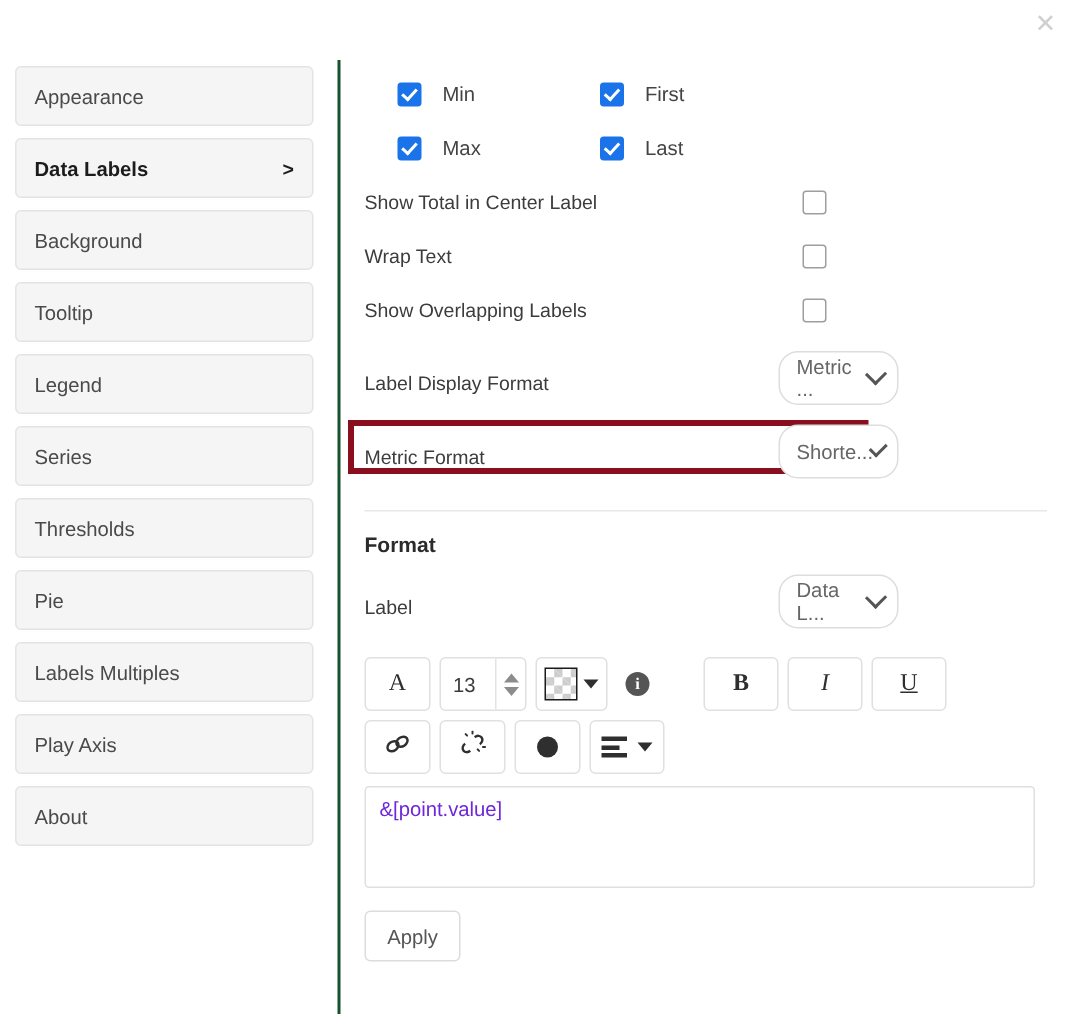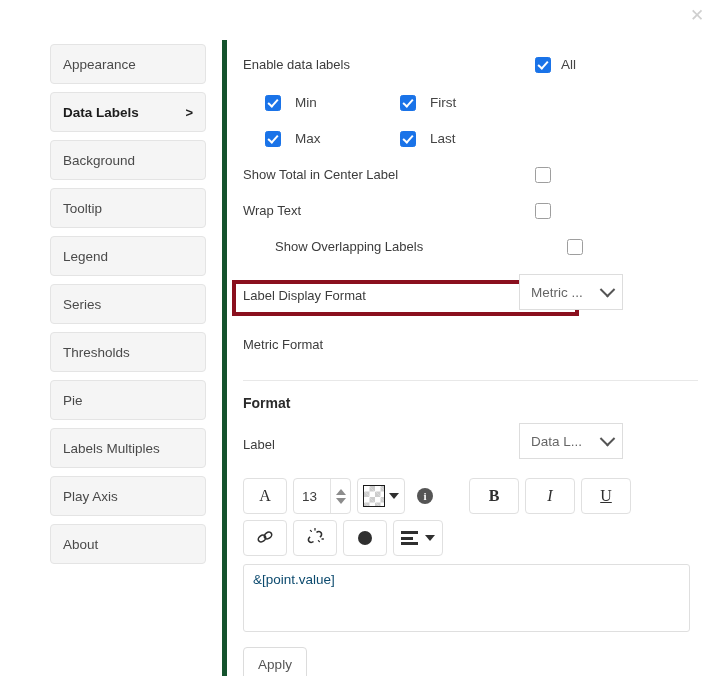--- a/index.html
+++ b/index.html
@@ -41,23 +41,22 @@
     top: 40px;
     left: 0;
     width: 714px;
     height: 636px;
     display: flex;
   }
   .sidebar {
     width: 236px;
     box-sizing: border-box;
     padding: 4px 16px 0 10px;
-    border-right: 5px solid #14532d;
+    border-right: 2px solid #14532d;
     height: 100%;
-    margin-left: 40px;
   }
   .main {
     flex: 1;
     box-sizing: border-box;
     padding: 6px 10px 0 16px;
     position: relative;
   }
 
   
   .side-item {
@@ -135,25 +134,25 @@
     left: 5px;
     top: 240px;
     width: 347px;
     height: 36px;
     border: 4px solid #8a0f1e;
     box-sizing: border-box;
   }
 
   
   .dd {
-    width: 104px;
+    width: 80px;
     height: 36px;
     box-sizing: border-box;
     border: 1px solid #dddddd;
-    border-radius: 0;
+    border-radius: 13px;
     background: #fff;
     display: flex;
     align-items: center;
     justify-content: space-between;
     padding: 0 9px 0 11px;
     font-size: 13.5px;
     color: #666;
     cursor: pointer;
   }
   .dd .caret {
@@ -315,21 +314,21 @@
     margin-top: 8px;
     width: 447px;
     height: 68px;
     box-sizing: border-box;
     border: 1px solid #dfdfdf;
     border-radius: 3px;
     background: #fff;
     padding: 7px 9px;
     font-family: "Liberation Sans", sans-serif;
     font-size: 13.5px;
-    color: #0c4a6e;
+    color: #6d28d9;
     resize: none;
     outline: none;
   }
 
   .apply-btn {
     margin-top: 12px;
     height: 34px;
     width: 64px;
     box-sizing: border-box;
     border: 1px solid #dcdcdc;
@@ -403,25 +402,20 @@
     <div class="side-item">
       <span class="side-label">About</span>
       <span class="chev"></span>
     </div>
 
   </div>
 
   <div class="main">
 
     
-    <div class="enable-row">
-      <span class="lbl">Enable data labels</span>
-      <span class="cb on"></span>
-      <span class="opt-text">All</span>
-    </div>
 
     
     <div class="pair-row">
       <span class="cb on cb1"></span>
       <span class="t1">Min</span>
       <span class="cb on cb2"></span>
       <span class="t2">First</span>
     </div>
 
     
@@ -438,38 +432,42 @@
       <span class="cb"></span>
     </div>
 
     
     <div class="simple-row">
       <span class="lbl">Wrap Text</span>
       <span class="cb"></span>
     </div>
 
     
-    <div class="simple-row" style="height:36px;margin-left:32px;">
+    <div class="simple-row" style="height:36px;">
       <span class="lbl">Show Overlapping Labels</span>
       <span class="cb"></span>
     </div>
     <div class="highlight-box"></div>
 
     
     <div class="dd-row" style="margin-top:8px;">
       <span class="lbl">Label Display Format</span>
       <div class="dd">
         <span>Metric ...</span>
         <span class="caret"></span>
       </div>
     </div>
 
     
     <div class="dd-row">
       <span class="lbl">Metric Format</span>
+      <div class="dd">
+        <span>Shorte...</span>
+        <span class="caret"></span>
+      </div>
     </div>
 
     <div class="hr"></div>
 
     <div class="section-title">Format</div>
 
     
     <div class="dd-row" style="margin-top:12px;">
       <span class="lbl">Label</span>
       <div class="dd">

